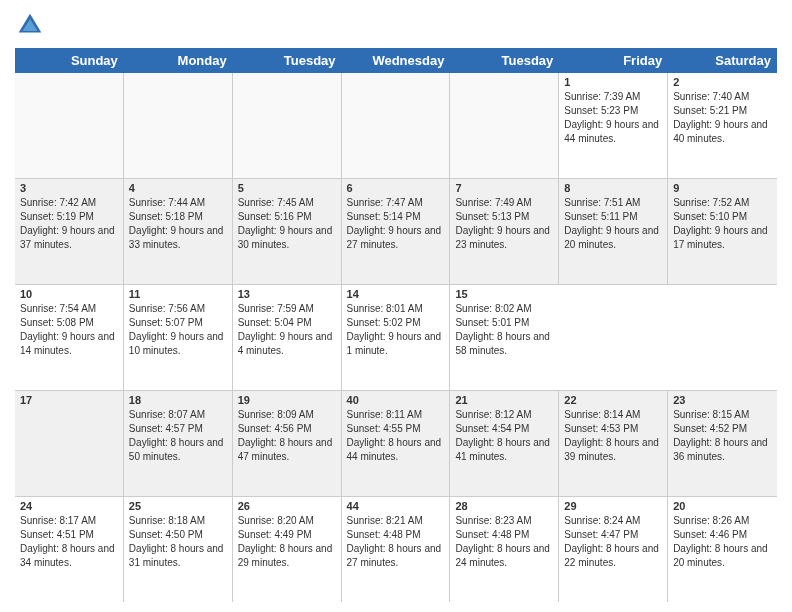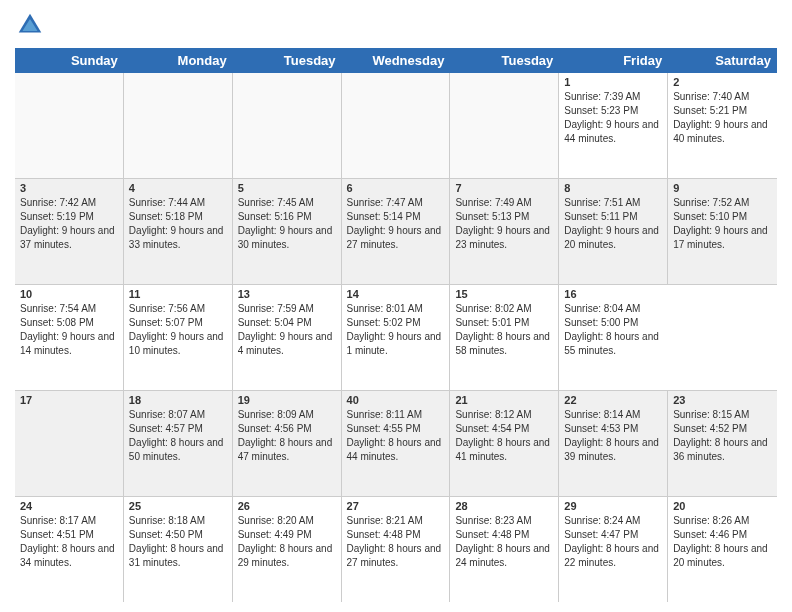--- a/index.html
+++ b/index.html
@@ -201,24 +201,20 @@
             <div class="day-info">Sunrise: 7:59 AM<br>Sunset: 5:04 PM<br>Daylight: 9 hours and 4 minutes.</div>
           </div>
           <div class="cal-cell">
             <span class="day-num">14</span>
             <div class="day-info">Sunrise: 8:01 AM<br>Sunset: 5:02 PM<br>Daylight: 9 hours and 1 minute.</div>
           </div>
           <div class="cal-cell">
             <span class="day-num">15</span>
             <div class="day-info">Sunrise: 8:02 AM<br>Sunset: 5:01 PM<br>Daylight: 8 hours and 58 minutes.</div>
           </div>
-          <div class="cal-cell">
-            <span class="day-num">16</span>
-            <div class="day-info">Sunrise: 8:04 AM<br>Sunset: 5:00 PM<br>Daylight: 8 hours and 55 minutes.</div>
-          </div>
         </div>
         <div class="cal-row">
           <div class="cal-cell shaded">
             <span class="day-num">17</span>
           </div>
           <div class="cal-cell shaded">
             <span class="day-num">18</span>
             <div class="day-info">Sunrise: 8:07 AM<br>Sunset: 4:57 PM<br>Daylight: 8 hours and 50 minutes.</div>
           </div>
           <div class="cal-cell shaded">
@@ -249,21 +245,21 @@
           </div>
           <div class="cal-cell">
             <span class="day-num">25</span>
             <div class="day-info">Sunrise: 8:18 AM<br>Sunset: 4:50 PM<br>Daylight: 8 hours and 31 minutes.</div>
           </div>
           <div class="cal-cell">
             <span class="day-num">26</span>
             <div class="day-info">Sunrise: 8:20 AM<br>Sunset: 4:49 PM<br>Daylight: 8 hours and 29 minutes.</div>
           </div>
           <div class="cal-cell">
-            <span class="day-num">27</span>
+            <span class="day-num">44</span>
             <div class="day-info">Sunrise: 8:21 AM<br>Sunset: 4:48 PM<br>Daylight: 8 hours and 27 minutes.</div>
           </div>
           <div class="cal-cell">
             <span class="day-num">28</span>
             <div class="day-info">Sunrise: 8:23 AM<br>Sunset: 4:48 PM<br>Daylight: 8 hours and 24 minutes.</div>
           </div>
           <div class="cal-cell">
             <span class="day-num">29</span>
             <div class="day-info">Sunrise: 8:24 AM<br>Sunset: 4:47 PM<br>Daylight: 8 hours and 22 minutes.</div>
           </div>

